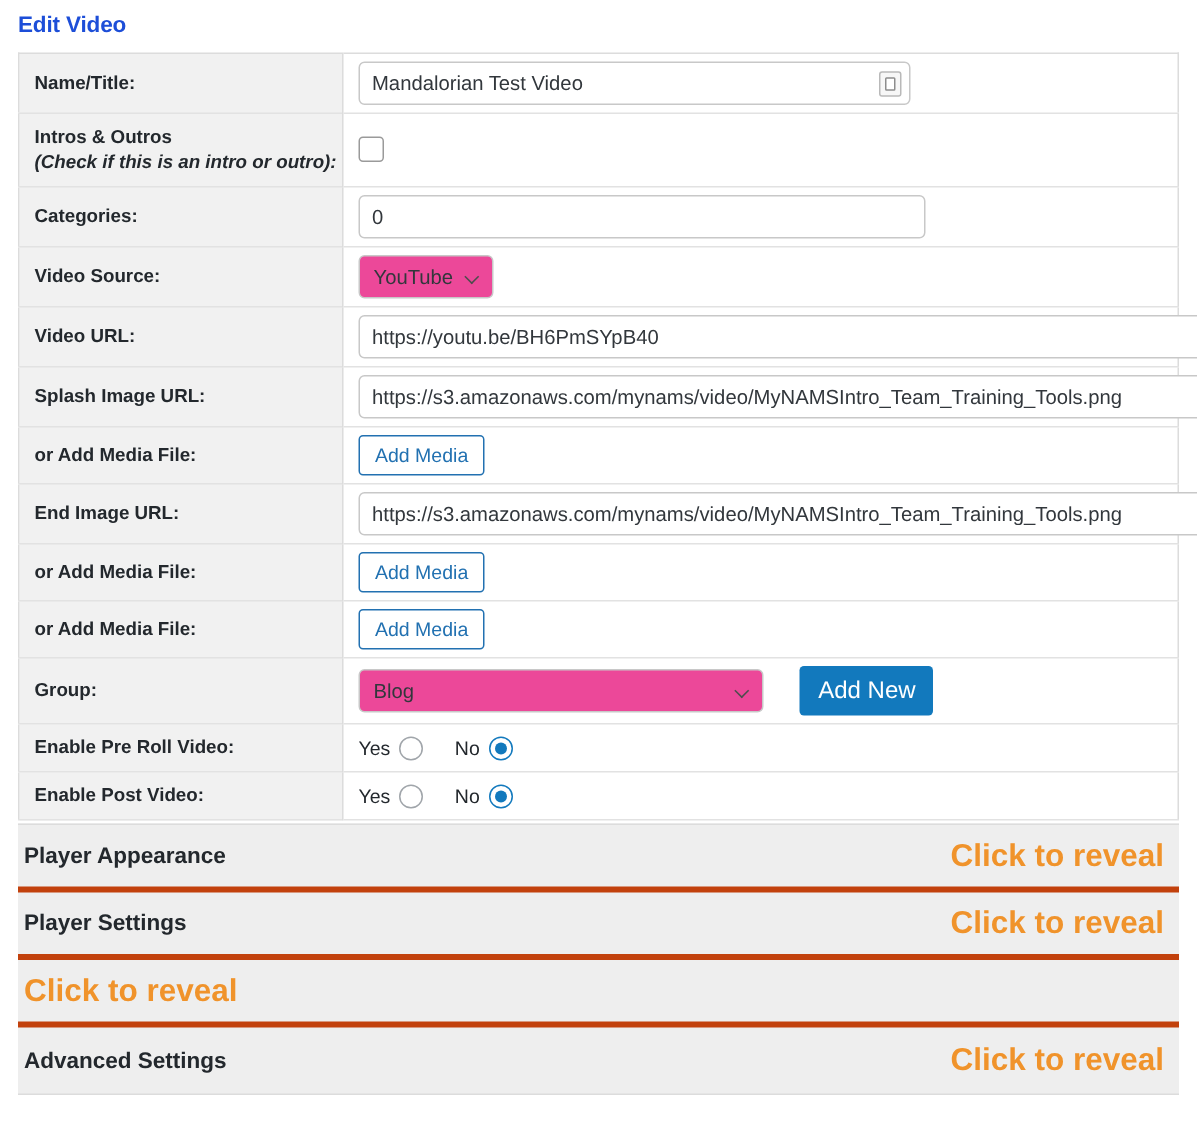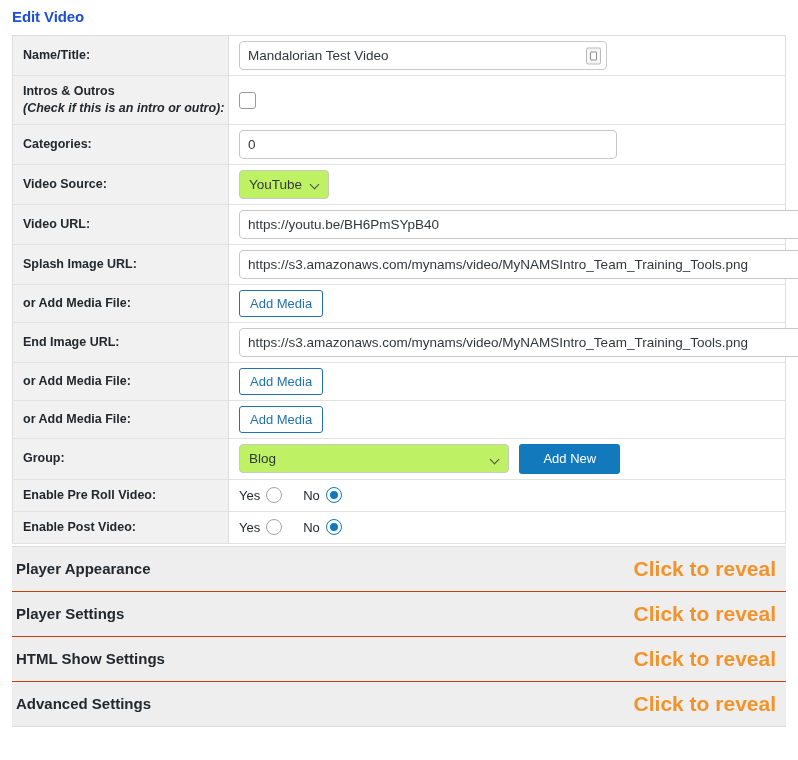--- a/index.html
+++ b/index.html
@@ -122,21 +122,21 @@
     background: #fff;
     display: inline-block;
     vertical-align: middle;
   }
   
   .sel {
     position: relative;
     display: inline-block;
     border: 1px solid #c8c8c8;
     border-radius: 4px;
-    background: #bef264;
+    background: #ec4899;
     font-size: 13.5px;
     color: #32373c;
     padding: 6px 26px 6px 9px;
     box-sizing: border-box;
   }
   .sel.small { min-width: 86px; }
   .sel.group-sel { width: 270px; }
   .sel .caret {
     position: absolute;
     right: 9px;
@@ -173,23 +173,23 @@
     font-size: 13.5px;
     color: #ffffff;
     background: #1279bd;
     border: none;
     border-radius: 3px;
     padding: 8px 13px;
     cursor: pointer;
     line-height: 1.1;
   }
   .btn-addnew {
-    padding: 8px 24px;
-    font-size: 13px;
-    margin-left: 6px;
+    padding: 8px 12px;
+    font-size: 16px;
+    margin-left: 20px;
     vertical-align: middle;
   }
   
   .radio-row {
     display: flex;
     align-items: center;
     font-size: 13px;
     color: #23282d;
     gap: 6px;
   }
@@ -222,21 +222,21 @@
     background: #eeeeee;
     border-top: 1px solid #dcdcdc;
   }
   .acc-row {
     height: 45px;
     display: flex;
     align-items: center;
     justify-content: space-between;
     padding: 0 10px 0 4px;
     box-sizing: border-box;
-    border-bottom: 1px solid #c2410c;
+    border-bottom: 4px solid #c2410c;
     cursor: pointer;
   }
   .acc-row:last-child { border-bottom: 1px solid #dcdcdc; }
   .acc-title {
     font-size: 15px;
     font-weight: bold;
     color: #23282d;
   }
   .acc-reveal {
     font-size: 21px;
@@ -382,21 +382,20 @@
       <span class="acc-title">Player Appearance</span>
       <span class="acc-reveal">Click to reveal</span>
     </div>
 
     <div class="acc-row">
       <span class="acc-title">Player Settings</span>
       <span class="acc-reveal">Click to reveal</span>
     </div>
 
     <div class="acc-row">
-      <span class="acc-title">HTML Show Settings</span>
       <span class="acc-reveal">Click to reveal</span>
     </div>
 
     <div class="acc-row">
       <span class="acc-title">Advanced Settings</span>
       <span class="acc-reveal">Click to reveal</span>
     </div>
 
   </div>
 

